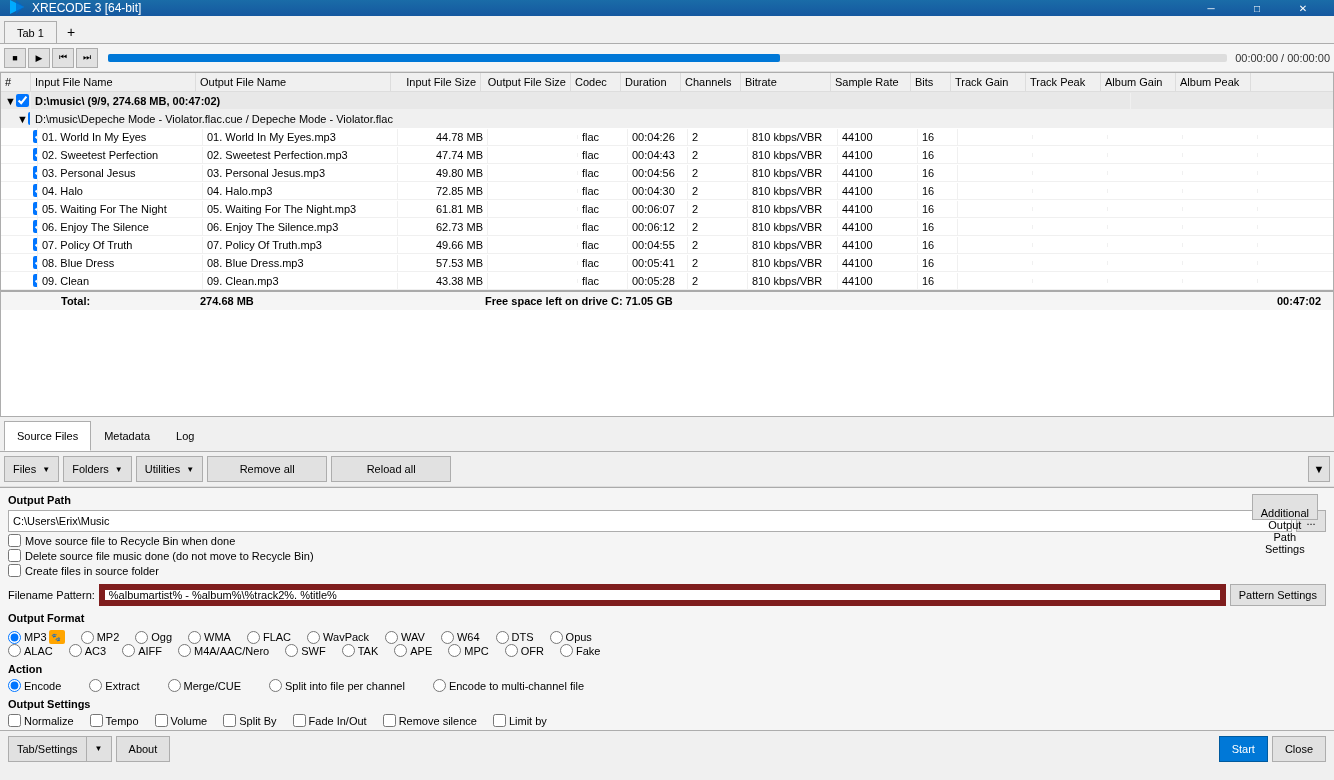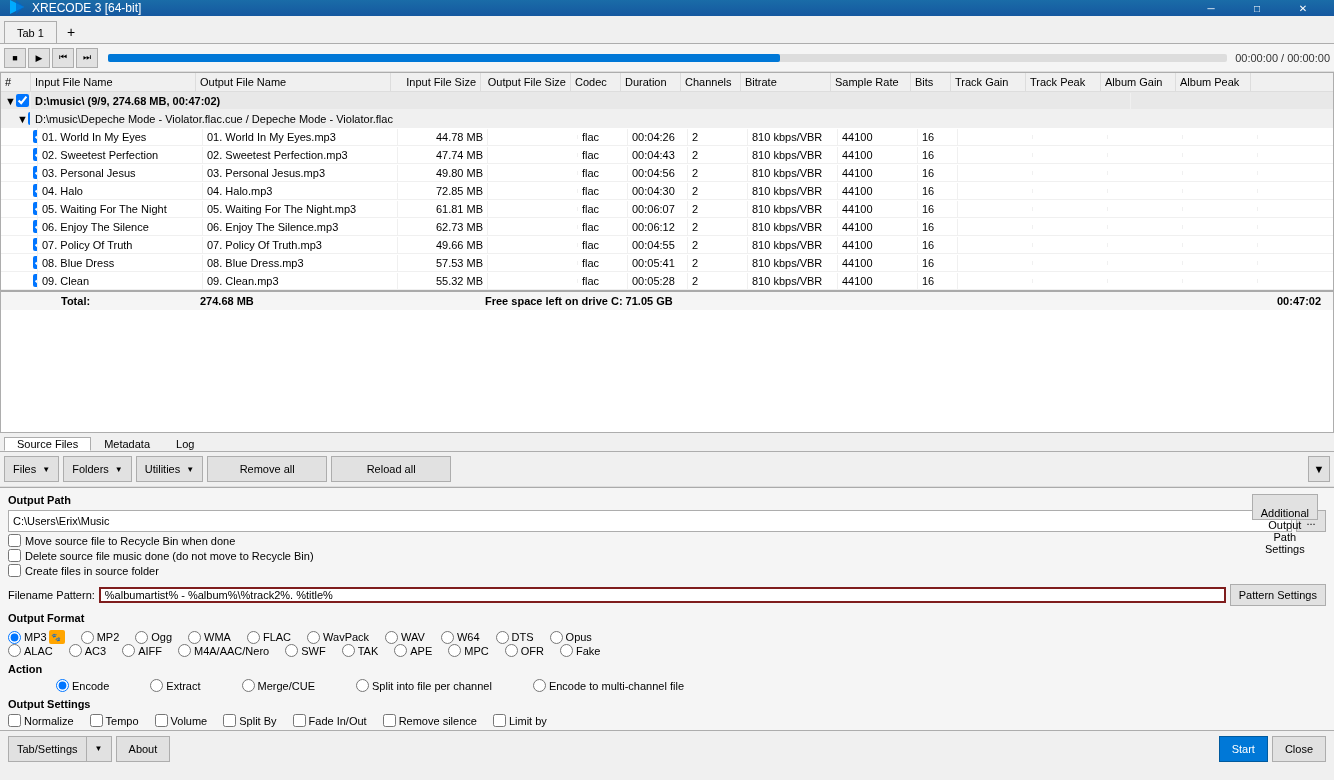--- a/index.html
+++ b/index.html
@@ -52,21 +52,21 @@
     .group-expander { width: 12px; display: inline-block; cursor: pointer; }
     .checkbox-cell { display: flex; align-items: center; }
     .file-checkbox { margin-right: 2px; width: 13px; height: 13px; }
     
     
     .total-row { display: flex; border-top: 2px solid #aaa; background: #f5f5f5; font-weight: bold; min-width: max-content; }
     .total-cell { padding: 3px 4px; font-size: 11px; white-space: nowrap; }
     
     
     #bottom-tabs { display: flex; background: #f0f0f0; border-bottom: 1px solid #adadad; padding: 4px 4px 0; }
-    .btab { padding: 0 12px; cursor: pointer; border: 1px solid transparent; font-size: 11px; }
+    .btab { padding: 8px 12px; cursor: pointer; border: 1px solid transparent; font-size: 11px; }
     .btab.active { background: white; border: 1px solid #adadad; border-bottom: 1px solid white; }
     
     
     #toolbar { display: flex; gap: 0; padding: 4px; background: #f0f0f0; border-bottom: 1px solid #ddd; }
     .toolbar-btn { display: flex; align-items: center; border: 1px solid #adadad; background: #e1e1e1; padding: 4px 8px; cursor: pointer; font-size: 11px; height: 26px; }
     .toolbar-btn .arrow { margin-left: 6px; font-size: 8px; }
     .toolbar-btn-wide { min-width: 160px; justify-content: center; }
     .toolbar-spacer { flex: 1; }
     .toolbar-dropdown { width: 22px; border-left: 1px solid #999; display: flex; align-items: center; justify-content: center; cursor: pointer; background: #e1e1e1; border: 1px solid #adadad; }
     
@@ -86,33 +86,33 @@
     .browse-btn { height: 22px; width: 30px; border: 1px solid #adadad; background: #e1e1e1; cursor: pointer; display: flex; align-items: center; justify-content: center; font-size: 11px; }
     
     .checkbox-row { display: flex; align-items: center; margin: 2px 0; font-size: 11px; }
     .checkbox-row input[type=checkbox] { margin-right: 4px; }
     
     .additional-btn { position: absolute; right: 8px; background: #e1e1e1; border: 1px solid #adadad; padding: 12px 8px; font-size: 11px; cursor: pointer; height: 24px; }
     
     
     #filename-pattern-section { padding: 4px 8px; display: flex; align-items: center; gap: 4px; }
     .pattern-label { font-size: 11px; white-space: nowrap; }
-    .pattern-input { flex: 1; height: 16px; border: 2px solid #7f1d1d; padding: 2px 4px; font-size: 11px; background: white; }
+    .pattern-input { flex: 1; height: 22px; border: 6px solid #7f1d1d; padding: 2px 4px; font-size: 11px; background: white; }
     .pattern-settings-btn { height: 22px; border: 1px solid #adadad; background: #e1e1e1; padding: 2px 8px; cursor: pointer; font-size: 11px; white-space: nowrap; }
     
     
     #output-format-section { padding: 4px 8px; }
     .format-row { display: flex; align-items: center; flex-wrap: wrap; gap: 2px 0; }
     .radio-item { display: flex; align-items: center; margin-right: 16px; font-size: 11px; cursor: pointer; }
     .radio-item input { margin-right: 3px; }
     .mp3-icon { width: 16px; height: 14px; background: #ffa500; border-radius: 2px; display: inline-flex; align-items: center; justify-content: center; color: white; font-size: 8px; font-weight: bold; margin-left: 2px; }
     
     
     #action-section { padding: 4px 8px; }
-    .action-row { display: flex; align-items: center; gap: 17px; margin-left: 48px; }
+    .action-row { display: flex; align-items: center; gap: 4px; }
     .action-item { display: flex; align-items: center; margin-right: 24px; font-size: 11px; }
     .action-item input { margin-right: 3px; }
     
     
     #output-settings-section { padding: 4px 8px; }
     .settings-row { display: flex; align-items: center; }
     .settings-item { display: flex; align-items: center; margin-right: 16px; font-size: 11px; }
     .settings-item input[type=checkbox] { margin-right: 3px; }
     
     
@@ -365,21 +365,21 @@
           <div class="cell col-albumgain"></div>
           <div class="cell col-albumpeak"></div>
         </div>
             <div class="file-row">
           <div class="cell col-num checkbox-cell" style="padding-left:32px;">
             <input type="checkbox" class="file-checkbox" checked="" style="">
 
           </div>
           <div class="cell col-input-name">09. Clean</div>
           <div class="cell col-output-name">09. Clean.mp3</div>
-          <div class="cell col-input-size right">55.32 MB</div>
+          <div class="cell col-input-size right">43.38 MB</div>
           <div class="cell col-output-size right"></div>
           <div class="cell col-codec">flac</div>
           <div class="cell col-duration">00:05:28</div>
           <div class="cell col-channels">2</div>
           <div class="cell col-bitrate">810 kbps/VBR</div>
           <div class="cell col-samplerate">44100</div>
           <div class="cell col-bits">16</div>
           <div class="cell col-trackgain"></div>
           <div class="cell col-trackpeak"></div>
           <div class="cell col-albumgain"></div>

